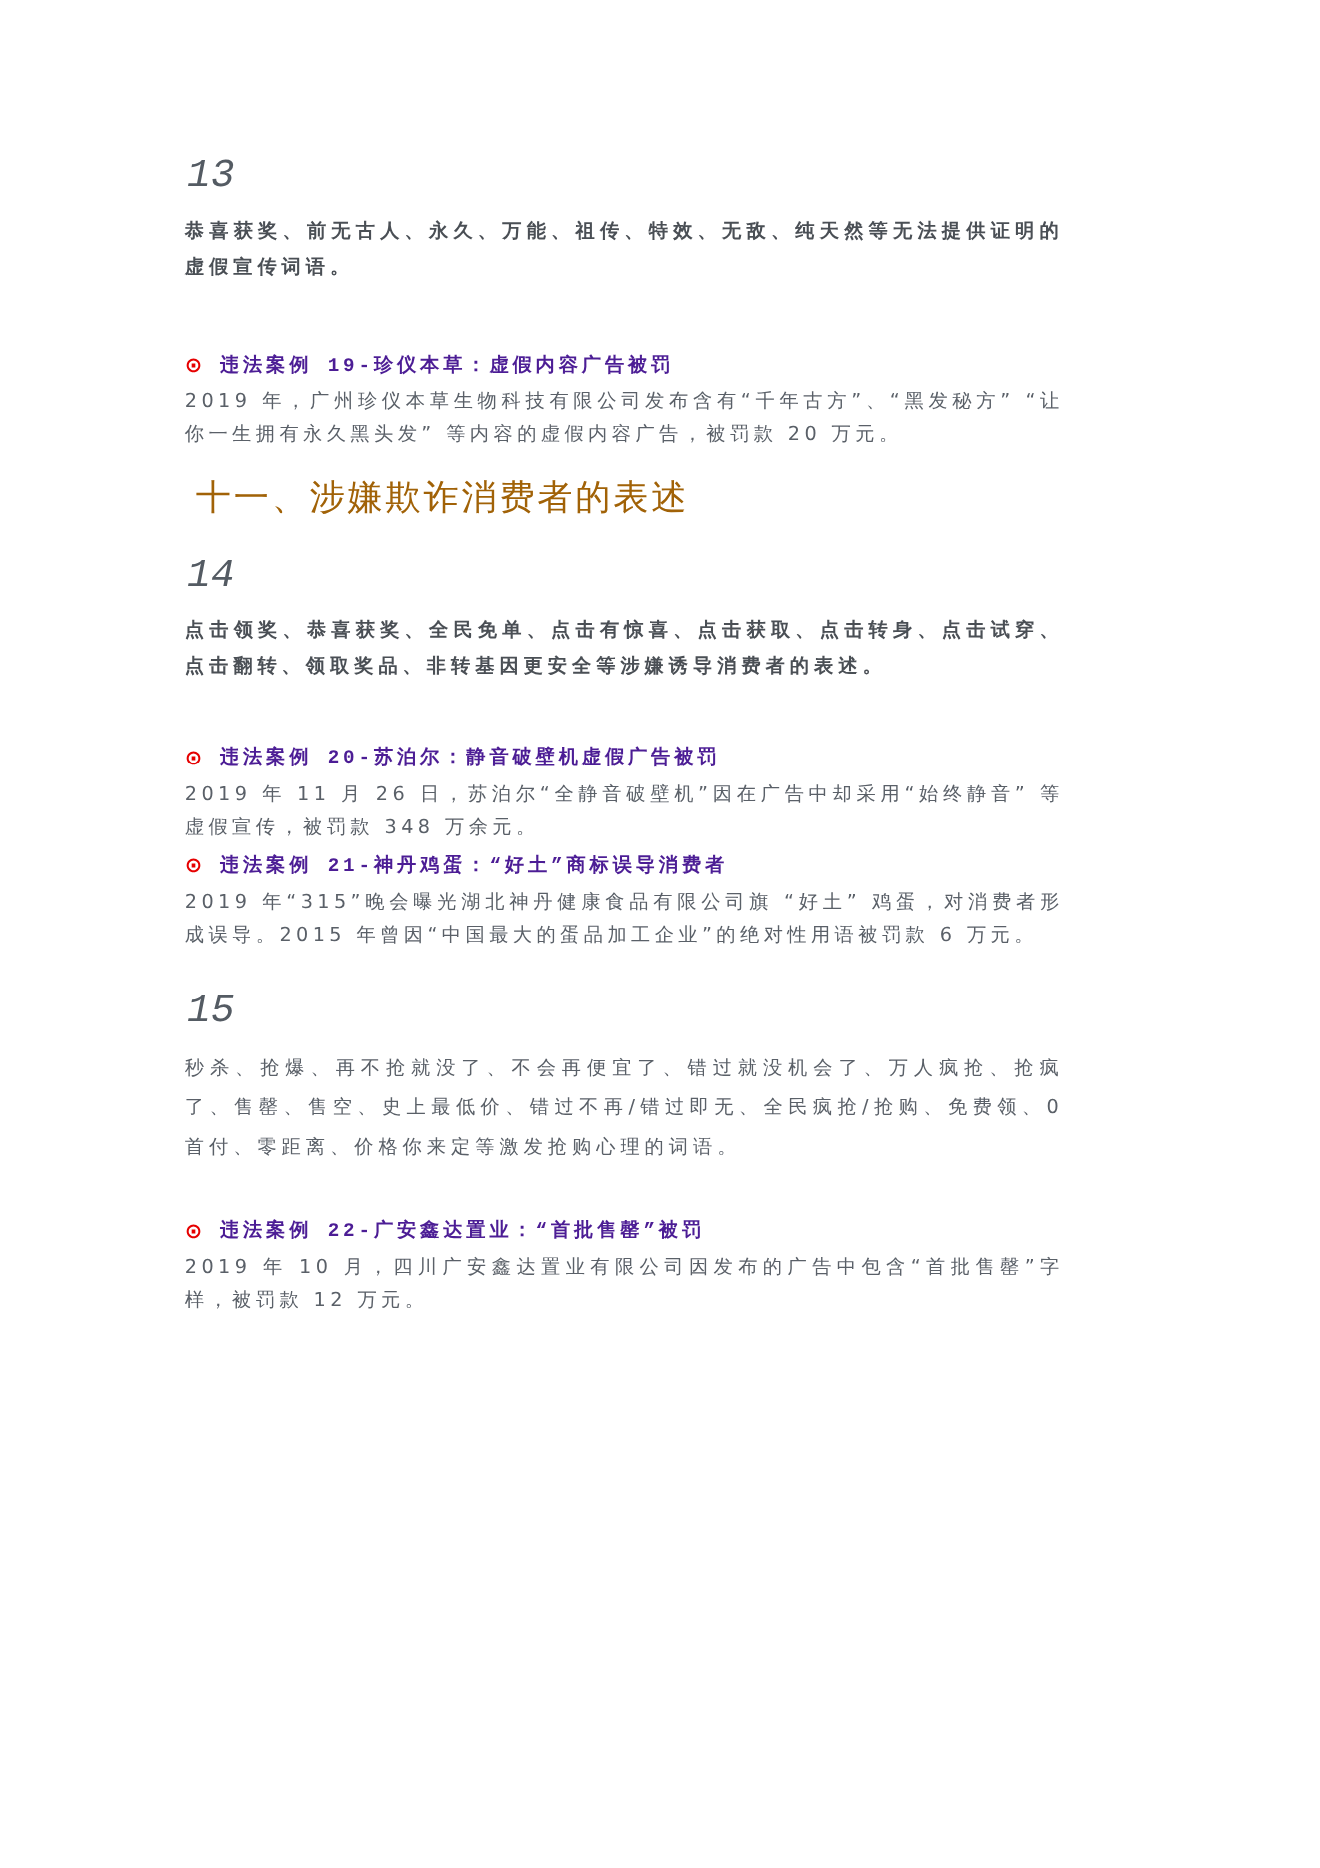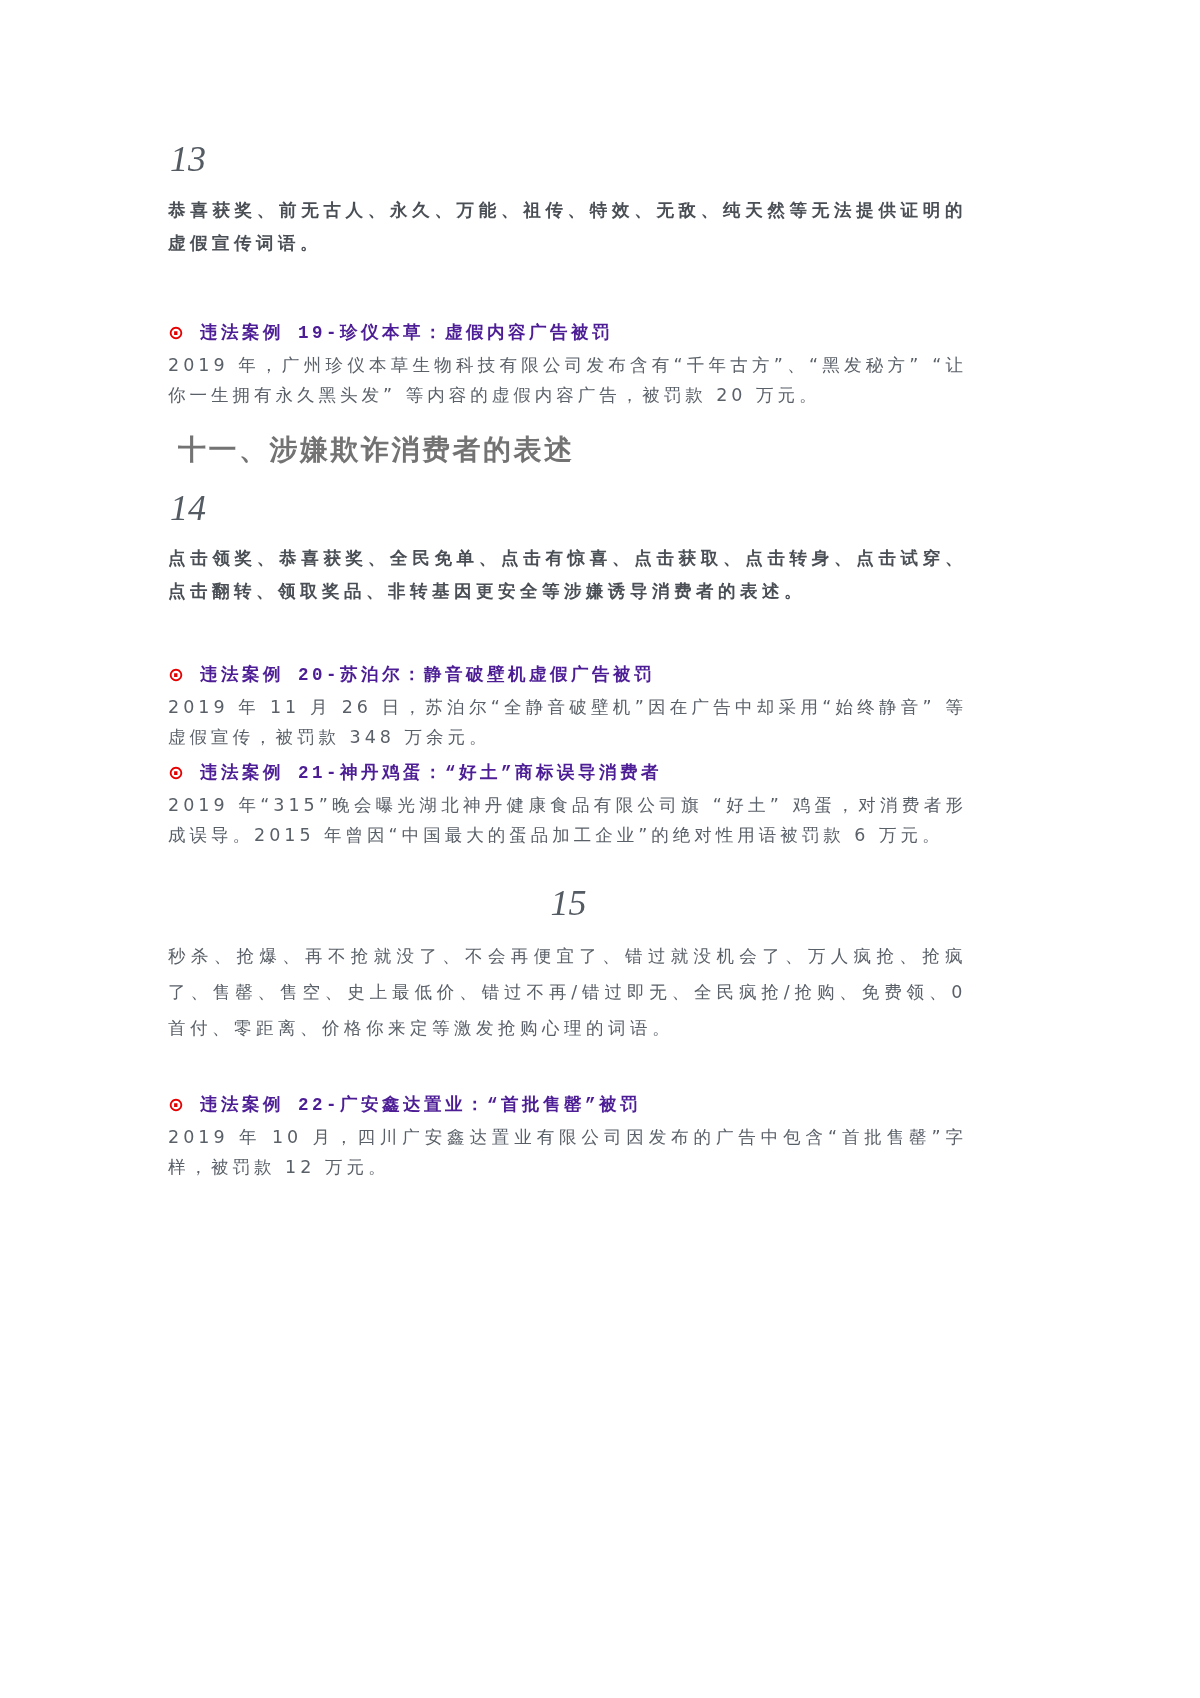--- a/index.html
+++ b/index.html
@@ -10,21 +10,21 @@
     font-family: "DejaVu Sans", "Liberation Sans", sans-serif;
     overflow: hidden;
   }
   .page {
     box-sizing: border-box;
     width: 1200px;
     height: 1698px;
     padding: 140px 233px 0 168px;
   }
   .num-heading {
-    font-family: Liberation Serif, serif;
+    font-family: Liberation Mono, monospace;
     font-style: italic;
     font-size: 36px;
     font-weight: 400;
     color: #545b63;
     margin: 0 0 14px 2px;
     line-height: 1.1;
   }
   .para-bold {
     font-weight: bold;
     color: #4a4f55;
@@ -66,35 +66,35 @@
   }
   .case-body {
     color: #5a6068;
     font-size: 17.5px;
     line-height: 30px;
     letter-spacing: 4px;
     text-align: justify;
     margin: 0;
   }
   .section-heading {
-    color: #737373;
-    font-weight: bold;
-    font-size: 28px;
+    color: #a16207;
+    font-weight: normal;
+    font-size: 32px;
     letter-spacing: 2.5px;
     margin: 0;
     line-height: 1.25;
   }
   
   .gap-after-para13   { margin-top: 60px; }
   .sec11              { margin-top: 22px; padding-left: 10px; }
-  .num14              { margin-top: 22px; }
+  .num14              { margin-top: 32px; }
   .gap-after-para14   { margin-top: 54px; }
   .case21-head        { margin-top: 8px; }
   .sec12              { margin-top: 26px; }
-  .num15              { margin-top: 34px; text-align: center; }
+  .num15              { margin-top: 34px; }
   .gap-after-para15   { margin-top: 46px; }
 </style>
 </head>
 <body>
 
 <div class="page">
 
   <div class="num-heading">13</div>
 
   <p class="para-bold">恭喜获奖、前无古人、永久、万能、祖传、特效、无敌、纯天然等无法提供证明的虚假宣传词语。</p>

